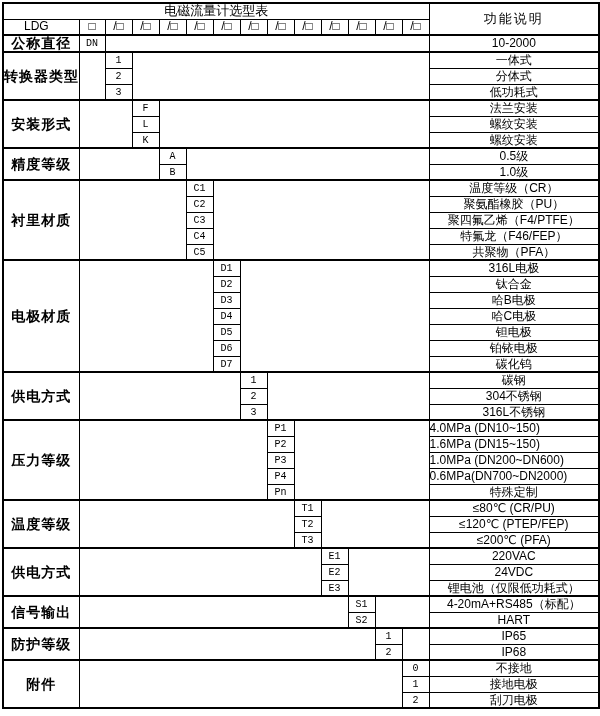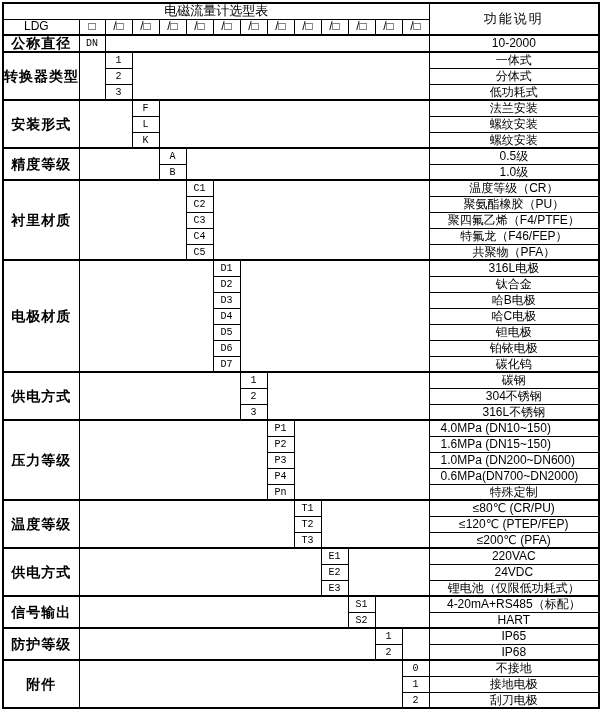--- a/index.html
+++ b/index.html
@@ -27,21 +27,21 @@
     overflow:hidden;
   }
   tr.section-start td{border-top:2px solid #000;}
   td.title{font-size:13px;}
   td.funchead{font-size:13px;letter-spacing:2px;}
   td.label{font-size:14px;letter-spacing:1px;font-weight:bold;}
   td.ldg{text-align:left;padding-left:20px;}
   td.code{font-size:10px;font-family:"Liberation Mono","DejaVu Sans Mono","DejaVu Sans",monospace;}
   td.slot{font-size:12px;}
   td.desc{font-size:12px;text-align:center;}
-  td.desc.left{text-align:left;padding-left:11px;}
+  td.desc.left{text-align:left;padding-left:0;}
 </style>
 </head>
 <body>
 
 <table>
   <colgroup>
       <col style="width: 76px;">
       <col style="width: 26px;">
       <col style="width: 27px;">
       <col style="width: 27px;">

